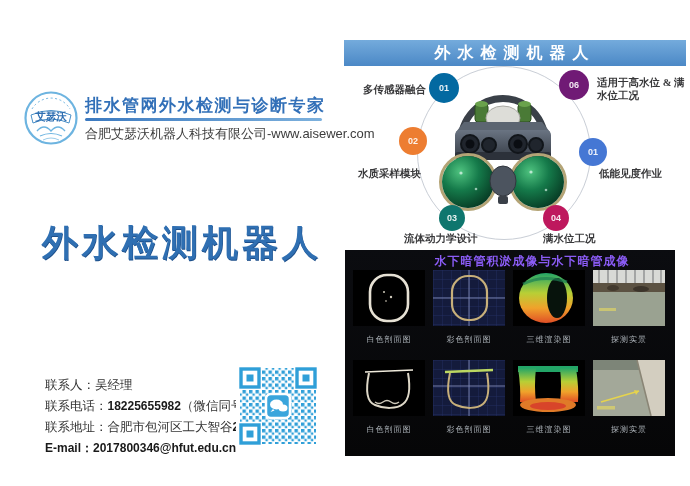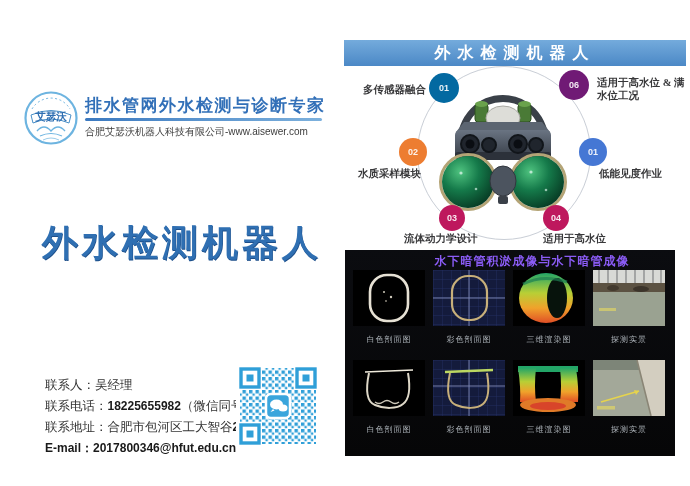--- a/index.html
+++ b/index.html
@@ -5,21 +5,21 @@
   html,body{margin:0;padding:0;background:#ffffff;}
   .page{position:relative;width:690px;height:486px;background:#fff;overflow:hidden;
         font-family:"Liberation Sans",sans-serif;}
 
   
   .brand-logo{position:absolute;left:24px;top:91px;width:54px;height:54px;}
   .tagline{position:absolute;left:85px;top:94px;width:240px;font-size:17px;font-weight:bold;
            color:#3270b8;letter-spacing:1.5px;white-space:nowrap;}
   .tagline-underline{position:absolute;left:85px;top:118px;width:237px;height:3px;
            background:linear-gradient(90deg,#3b79c0,#7db1dd);border-radius:2px;}
-  .company-line{position:absolute;left:85px;top:125px;width:250px;font-size:10px;
+  .company-line{position:absolute;left:85px;top:125px;width:250px;font-size:13px;
            color:#3c3c3c;white-space:nowrap;}
   .headline{position:absolute;left:42px;top:219px;margin:0;font-size:36px;font-weight:bold;
            color:#2f6fb2;letter-spacing:4px;white-space:nowrap;
            text-shadow:0.5px 0.5px 0 #1d4f8a;}
   .contact{position:absolute;left:45px;top:375px;font-family:"Liberation Serif",serif;
            font-size:12.5px;color:#333;}
   .c-row{height:21px;line-height:21px;white-space:nowrap;}
   .c-row b{font-family:"Liberation Sans",sans-serif;font-size:12px;color:#1a1a1a;}
   .qr{position:absolute;left:236px;top:364px;width:84px;height:84px;}
 
@@ -31,21 +31,21 @@
 
   .ring{position:absolute;left:417px;top:66px;width:172px;height:172px;border-radius:50%;
         border:1px solid #c9ced6;}
   .robot{position:absolute;left:428px;top:68px;width:150px;height:150px;}
 
   .feat-bubble{position:absolute;border-radius:50%;display:flex;align-items:center;
         justify-content:center;z-index:3;}
   .feat-num{color:#fff;font-size:9px;font-weight:bold;opacity:.9;}
   .f1{left:429px;top:73px;width:30px;height:30px;}
   .f6{left:559px;top:70px;width:30px;height:30px;}
-  .f2{left:399px;top:138px;width:28px;height:28px;}
+  .f2{left:399px;top:127px;width:28px;height:28px;}
   .f5{left:579px;top:138px;width:28px;height:28px;}
   .f3{left:439px;top:205px;width:26px;height:26px;}
   .f4{left:543px;top:205px;width:26px;height:26px;}
 
   .feat-label{position:absolute;font-family:"Liberation Serif",serif;font-weight:bold;
         font-size:10.5px;color:#38383a;z-index:3;line-height:13px;}
   .fl1{left:352px;top:83px;width:74px;text-align:right;}
   .fl6{left:597px;top:76px;width:96px;}
   .fl2{left:358px;top:167px;}
   .fl5{left:599px;top:167px;}
@@ -192,29 +192,29 @@
   <div class="feat-bubble f2" style="background: rgb(237, 125, 49);">
     <span class="feat-num">02</span>
   </div>
   <div class="feat-label fl2">水质采样模块</div>
 
   <div class="feat-bubble f5" style="background: rgb(69, 119, 212);">
     <span class="feat-num">01</span>
   </div>
   <div class="feat-label fl5">低能见度作业</div>
 
-  <div class="feat-bubble f3" style="background: #be185d;">
+  <div class="feat-bubble f3" style="background: #0f766e;">
     <span class="feat-num">03</span>
   </div>
   <div class="feat-label fl3">流体动力学设计</div>
 
   <div class="feat-bubble f4" style="background: #be185d;">
     <span class="feat-num">04</span>
   </div>
-  <div class="feat-label fl4">适用于高水位</div>
+  <div class="feat-label fl4">满水位工况</div>
 
   <div class="panel"></div>
   <div class="panel-title">水下暗管积淤成像与水下暗管成像</div>
 
   <svg width="0" height="0" style="position:absolute">
     <defs>
       <pattern id="ngrid" width="9" height="9" patternUnits="userSpaceOnUse">
         <path d="M9,0 H0 V9" fill="none" stroke="#26336b" stroke-width="0.7"></path>
       </pattern>
       <linearGradient id="rainv" x1="0" y1="0" x2="0" y2="1">

